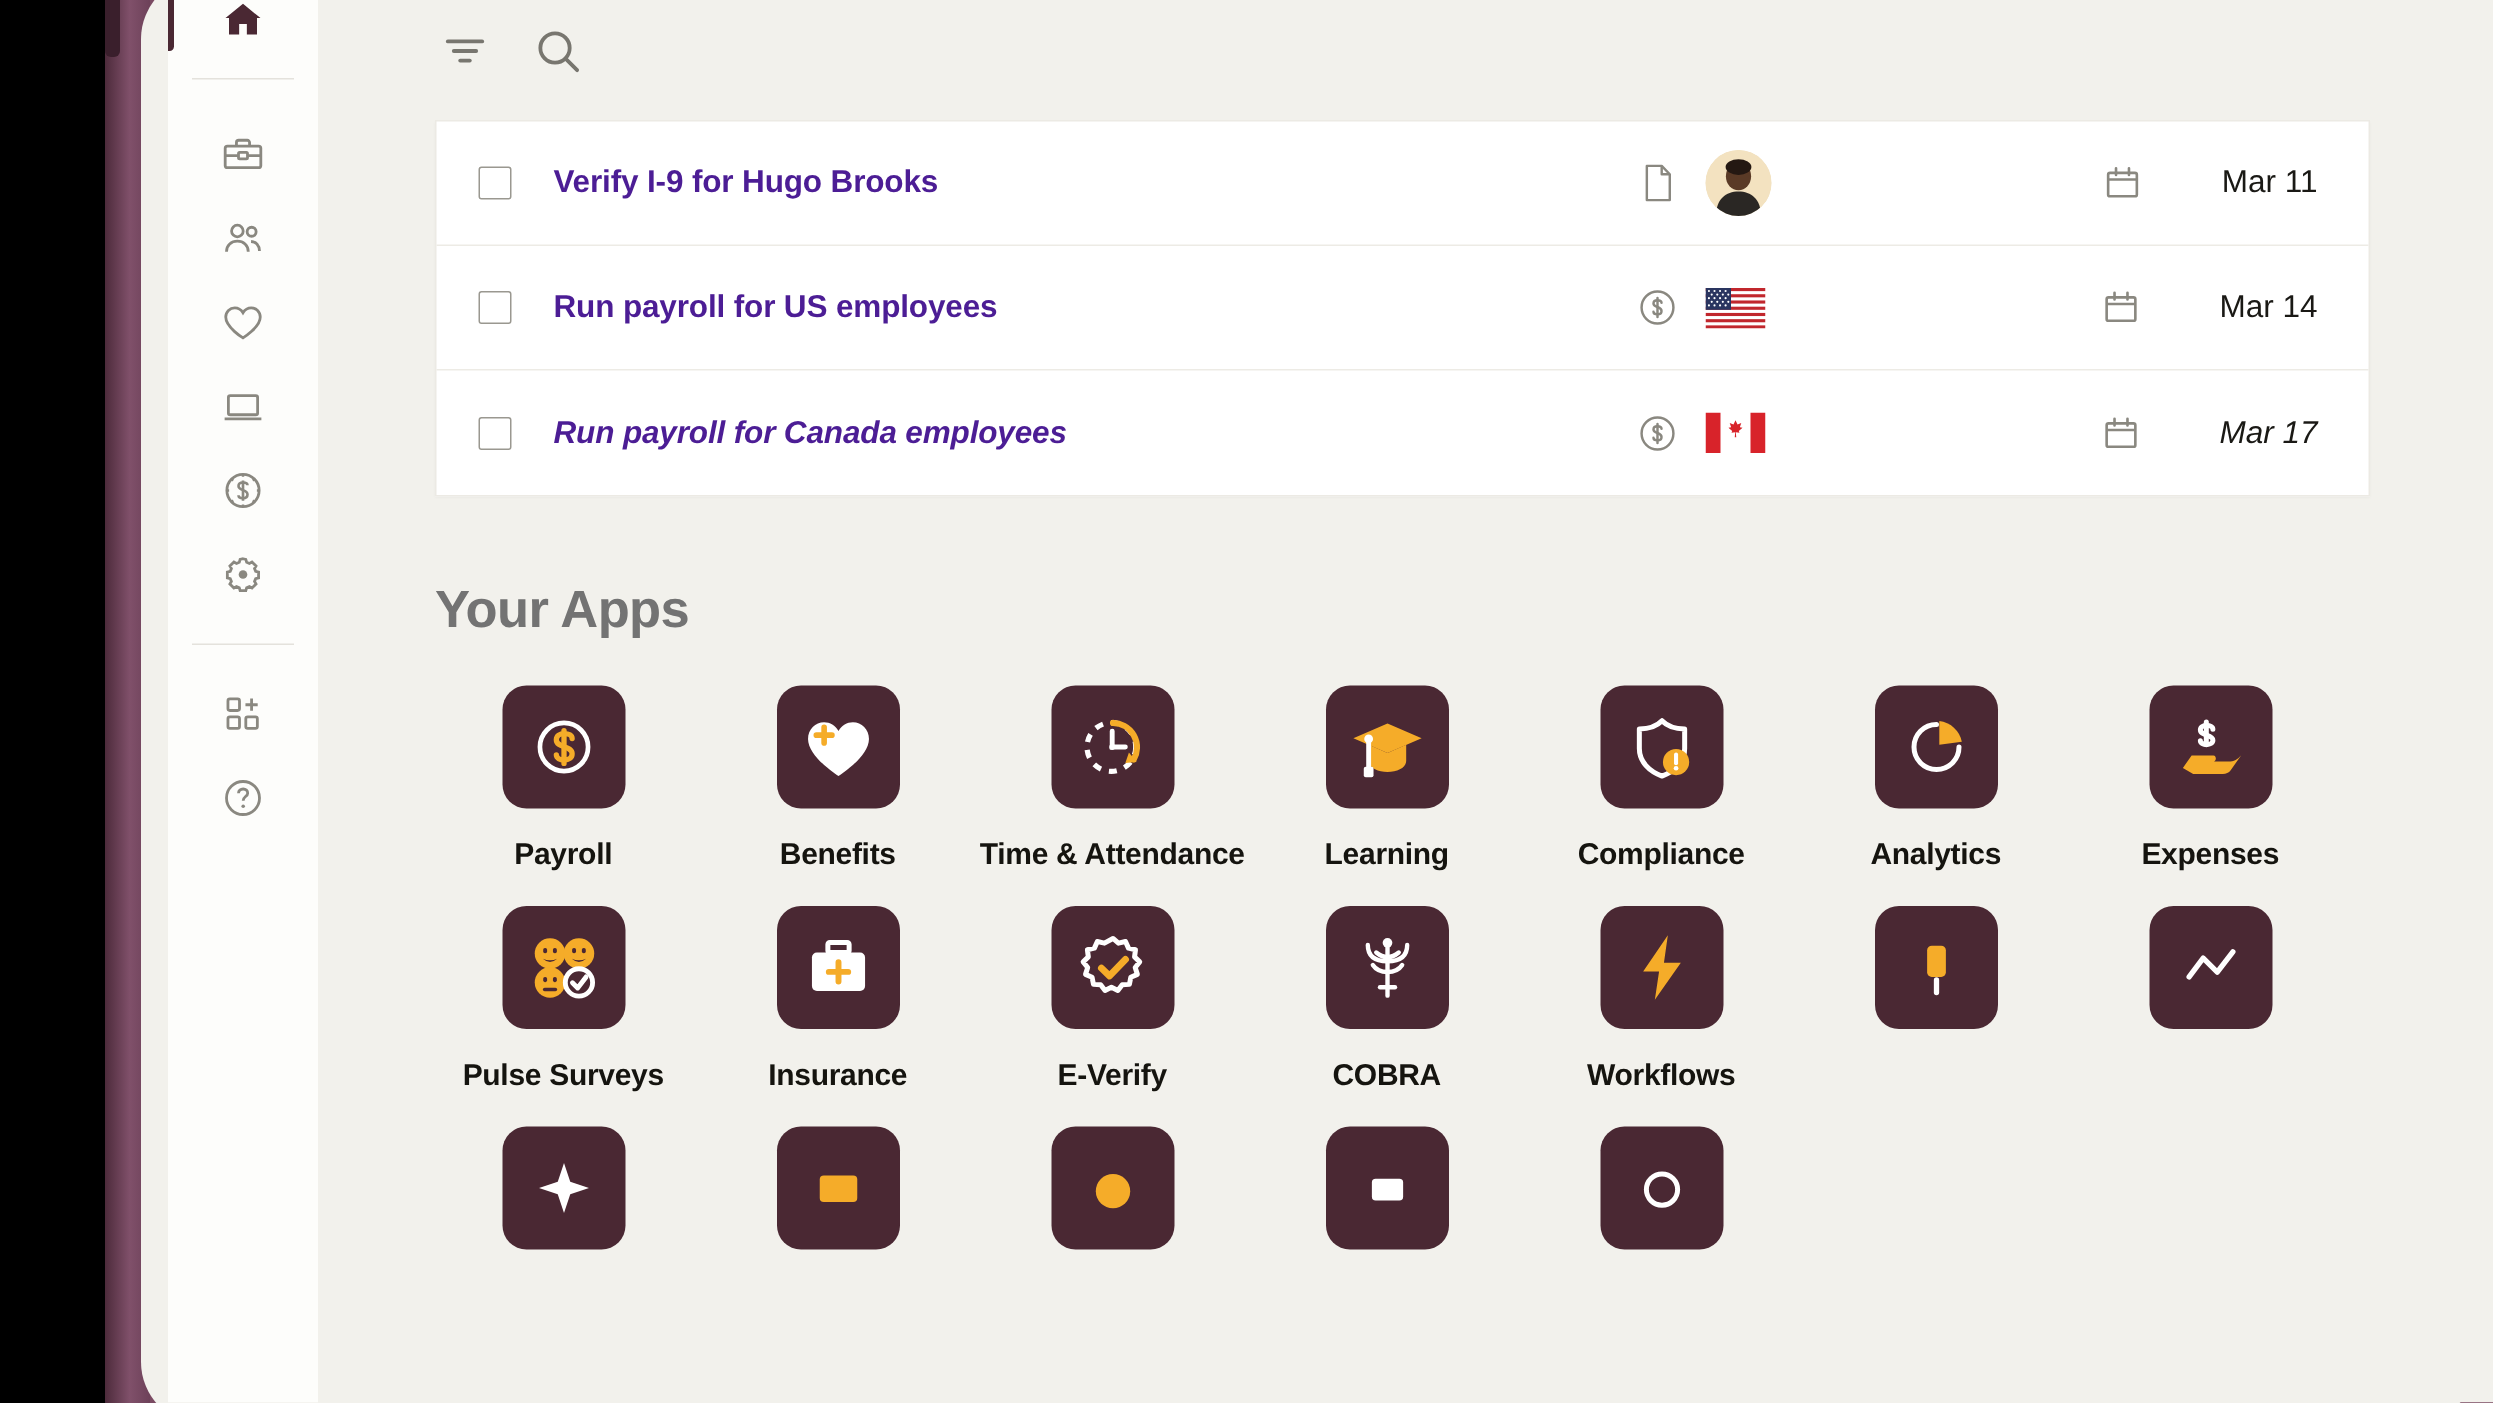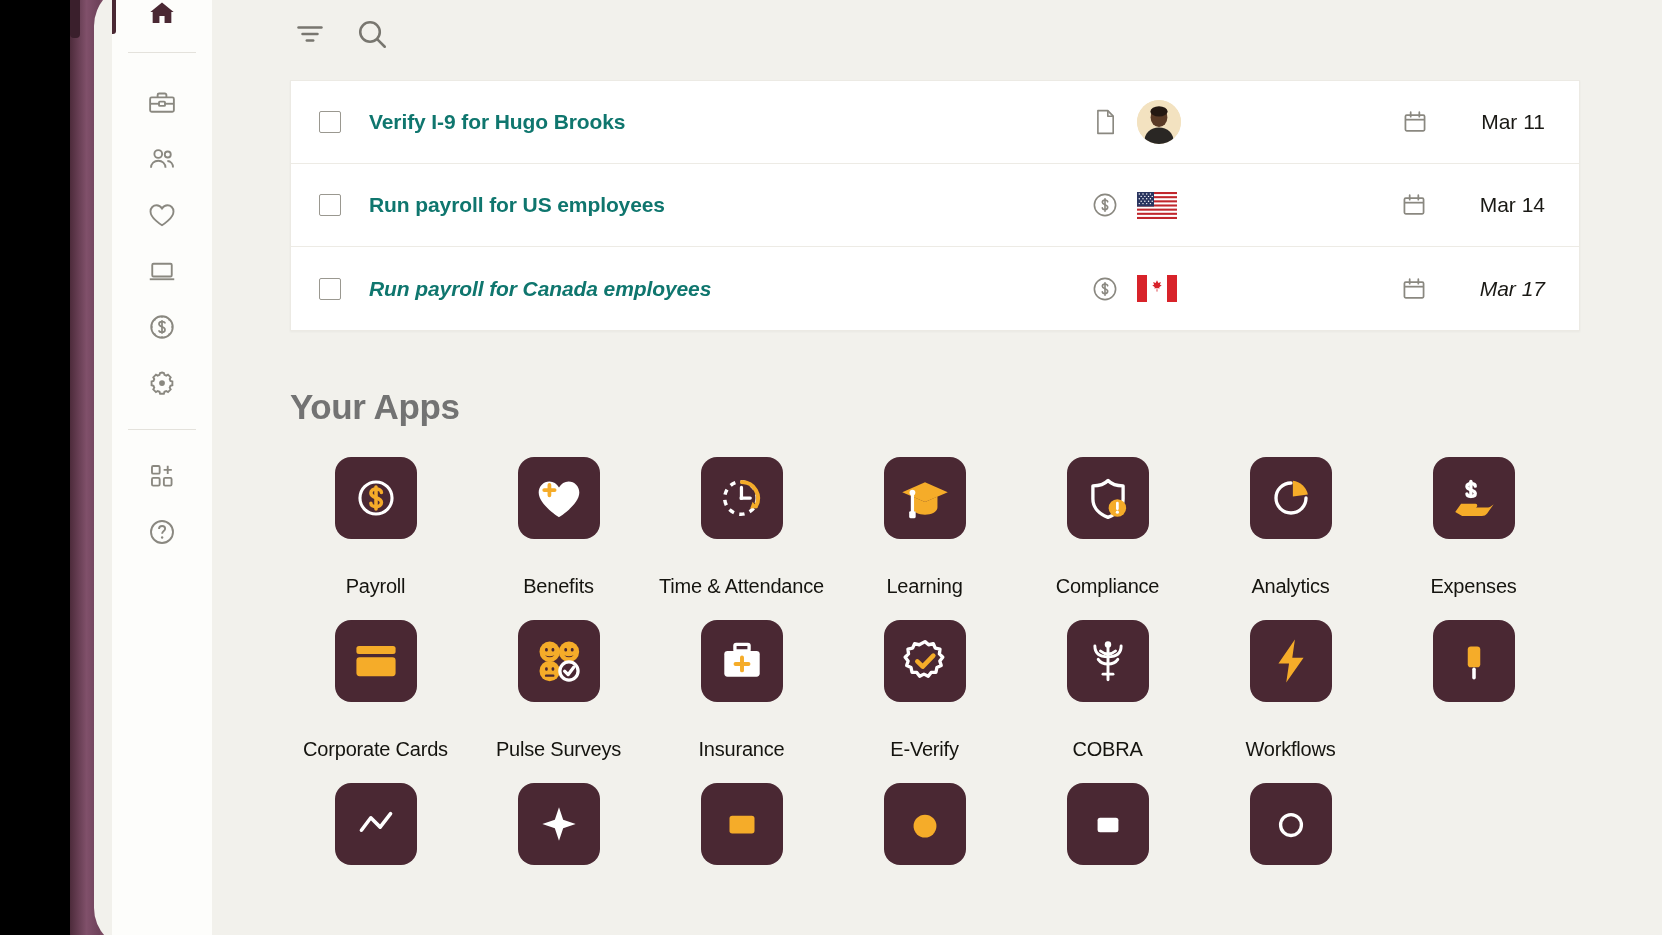--- a/index.html
+++ b/index.html
@@ -128,21 +128,21 @@
     border: 1.6px solid #9a9890;
     border-radius: 2px;
     flex: 0 0 auto;
     cursor: pointer;
     background: #fff;
   }
   .task-title {
     margin-left: 28px;
     font-size: 21px;
     font-weight: bold;
-    color: #0f766e;
+    color: #4c1d95;
     letter-spacing: -0.1px;
     white-space: nowrap;
   }
   .task-spacer { flex: 1 1 auto; }
   .task-meta {
     display: flex; align-items: center; gap: 18px;
     width: 250px;
     justify-content: flex-start;
   }
   .task-type-icon {
@@ -191,23 +191,23 @@
     display: flex; flex-direction: column; align-items: center;
     cursor: pointer;
   }
   .app-tile {
     width: 82px; height: 82px;
     border-radius: 16px;
     background: #4a2833;
     display: flex; align-items: center; justify-content: center;
   }
   .app-label {
-    margin-top: 36px;
+    margin-top: 20px;
     font-size: 20px;
-    font-weight: normal;
+    font-weight: bold;
     color: #15140f;
     letter-spacing: -0.2px;
     text-align: left;
     white-space: nowrap;
   }
   .app-row-3 .app-tile { border-radius: 16px; }
 </style>
 </head>
 <body>
 
@@ -523,29 +523,20 @@
         <div class="app-tile">
           <svg width="50" height="50" viewBox="0 0 48 48">
             <path d="M21 8 V22.6" stroke="#ffffff" stroke-width="3.2" stroke-linecap="round"></path>
             <path d="M25.2 12.6 C25.2 11 23.3 10.2 21.2 10.2 C19.1 10.2 17.2 11.1 17.2 13.0 C17.2 17.1 25.2 15.6 25.2 19.6 C25.2 21.5 23.3 22.4 21.2 22.4 C19.1 22.4 17.2 21.5 17.2 20" fill="none" stroke="#ffffff" stroke-width="3.2" stroke-linecap="round"></path>
             <path d="M6 37.4 L11.6 29.4 L25.6 29.4 C27.6 29.4 27.6 33.2 25.6 33.2 L18.6 33.2 L36.4 33.2 C39.6 33.2 42.4 30.6 43.6 29 L36.6 38.8 C35.4 40.4 33.6 41.2 31.6 41.2 L12.6 41.2 Z" fill="#f5ac29"></path>
           </svg>
         </div>
         <div class="app-label">Expenses</div>
       </div>
 
-      <div class="app-cell">
-        <div class="app-tile">
-          <svg width="50" height="44" viewBox="0 0 48 42">
-            <rect x="5.2" y="6.6" width="37.6" height="7.6" rx="2.4" fill="#f5ac29"></rect>
-            <rect x="5.2" y="17.4" width="37.6" height="18.2" rx="3" fill="#f5ac29"></rect>
-          </svg>
-        </div>
-        <div class="app-label">Corporate Cards</div>
-      </div>
 
       <div class="app-cell">
         <div class="app-tile">
           <svg width="52" height="52" viewBox="0 0 48 48">
             <g fill="#f5ac29">
               <circle cx="15.4" cy="15.4" r="9.4"></circle>
               <circle cx="33.2" cy="15.4" r="9.4"></circle>
               <circle cx="15.4" cy="33.2" r="9.4"></circle>
             </g>
             <g fill="#4a2833">

